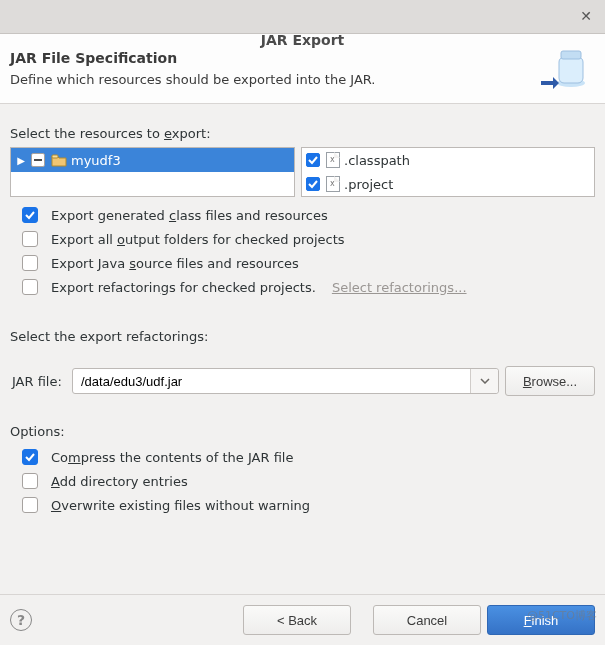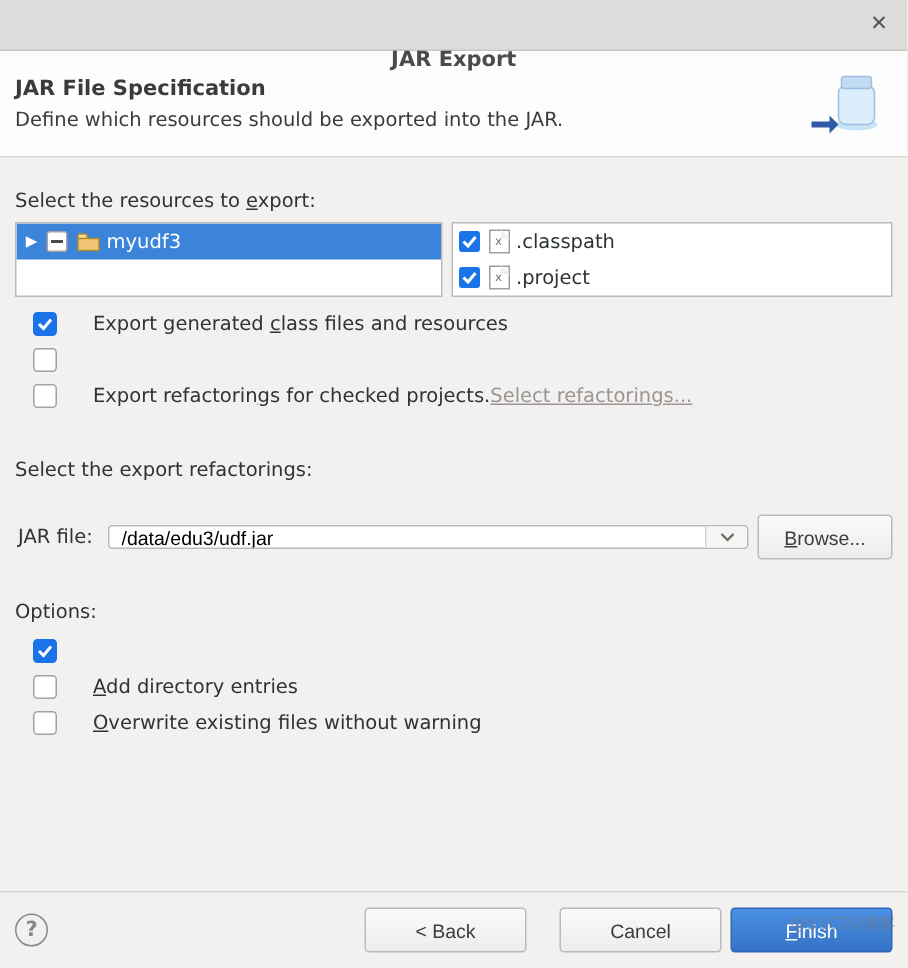--- a/index.html
+++ b/index.html
@@ -150,59 +150,60 @@
   }
   .file-icon .x {
      position:absolute; top:3px; left:3px; font-size:8px; color:#777;
      line-height:8px;
   }
 
   
   .ck-row {
     display: flex;
     align-items: center;
-    gap: 24px;
+    gap: 13px;
     padding: 4px 10px 4px 12px;
     font-size: 13px;
   }
   .ck {
     width: 16px;
     height: 16px;
     border: 1px solid #a6a29f;
     border-radius: 3px;
     background: #fff;
     display: inline-flex;
     align-items: center;
     justify-content: center;
     cursor: pointer;
   }
   .ck.checked { background: #1a73e8; border-color: #1a73e8; }
 
   .link-disabled {
     color: #9a9693;
     text-decoration: underline;
+    margin-left: 16px;
   }
 
   
   .jar-row {
     display: flex;
     align-items: center;
     gap: 6px;
     margin: 6px 0 2px 0;
   }
   .jar-row .lbl {
     min-width: 56px;
     padding-left: 2px;
   }
   .combo {
     flex: 1;
     display: flex;
     border: 1px solid #bdb9b6;
     border-radius: 3px;
-    height: 16px;
+    height: 26px;
     background: #fff;
   }
   .combo input {
     flex: 1;
     border: none;
     outline: none;
     padding: 0 8px;
     font-size: 13px;
     background: transparent;
   }
@@ -347,20 +348,25 @@
   <div class="ck-row">
     <span class="ck checked">
         <svg viewBox="0 0 10 10">
           <path d="M1 5 L4 8 L9 2" stroke="#fff" stroke-width="2" fill="none"></path>
         </svg>
       </span>
     <span><span>Export generated </span><span class="underline">c</span><span>lass files and resources</span></span>
   </div>
   <div class="ck-row">
     <span class="ck"></span>
+    <span><span>Export all </span><span class="underline">o</span><span>utput folders for checked projects</span></span>
+  </div>
+  <div class="ck-row">
+    <span class="ck"></span>
+    <span><span>Export Java </span><span class="underline">s</span><span>ource files and resources</span></span>
   </div>
   <div class="ck-row">
     <span class="ck"></span>
     <span><span>Export refactorin</span><span class="underline">g</span><span>s for checked projects.</span><span class="link-disabled">Select refactorings...</span></span>
   </div>
 
   <div style="height:18px"></div>
   <div class="section-label">Select the export refactorings:</div>
 
   <div style="height:10px"></div>
@@ -379,20 +385,21 @@
 
   <div style="height:14px"></div>
   <div class="section-label" style="margin-left:0">Options:</div>
 
   <div class="ck-row">
     <span class="ck checked">
         <svg viewBox="0 0 10 10">
           <path d="M1 5 L4 8 L9 2" stroke="#fff" stroke-width="2" fill="none"></path>
         </svg>
       </span>
+    <span><span>Co</span><span class="underline">m</span><span>press the contents of the JAR file</span></span>
   </div>
   <div class="ck-row">
     <span class="ck"></span>
     <span><span></span><span class="underline">A</span><span>dd directory entries</span></span>
   </div>
   <div class="ck-row">
     <span class="ck"></span>
     <span><span></span><span class="underline">O</span><span>verwrite existing files without warning</span></span>
   </div>
 

